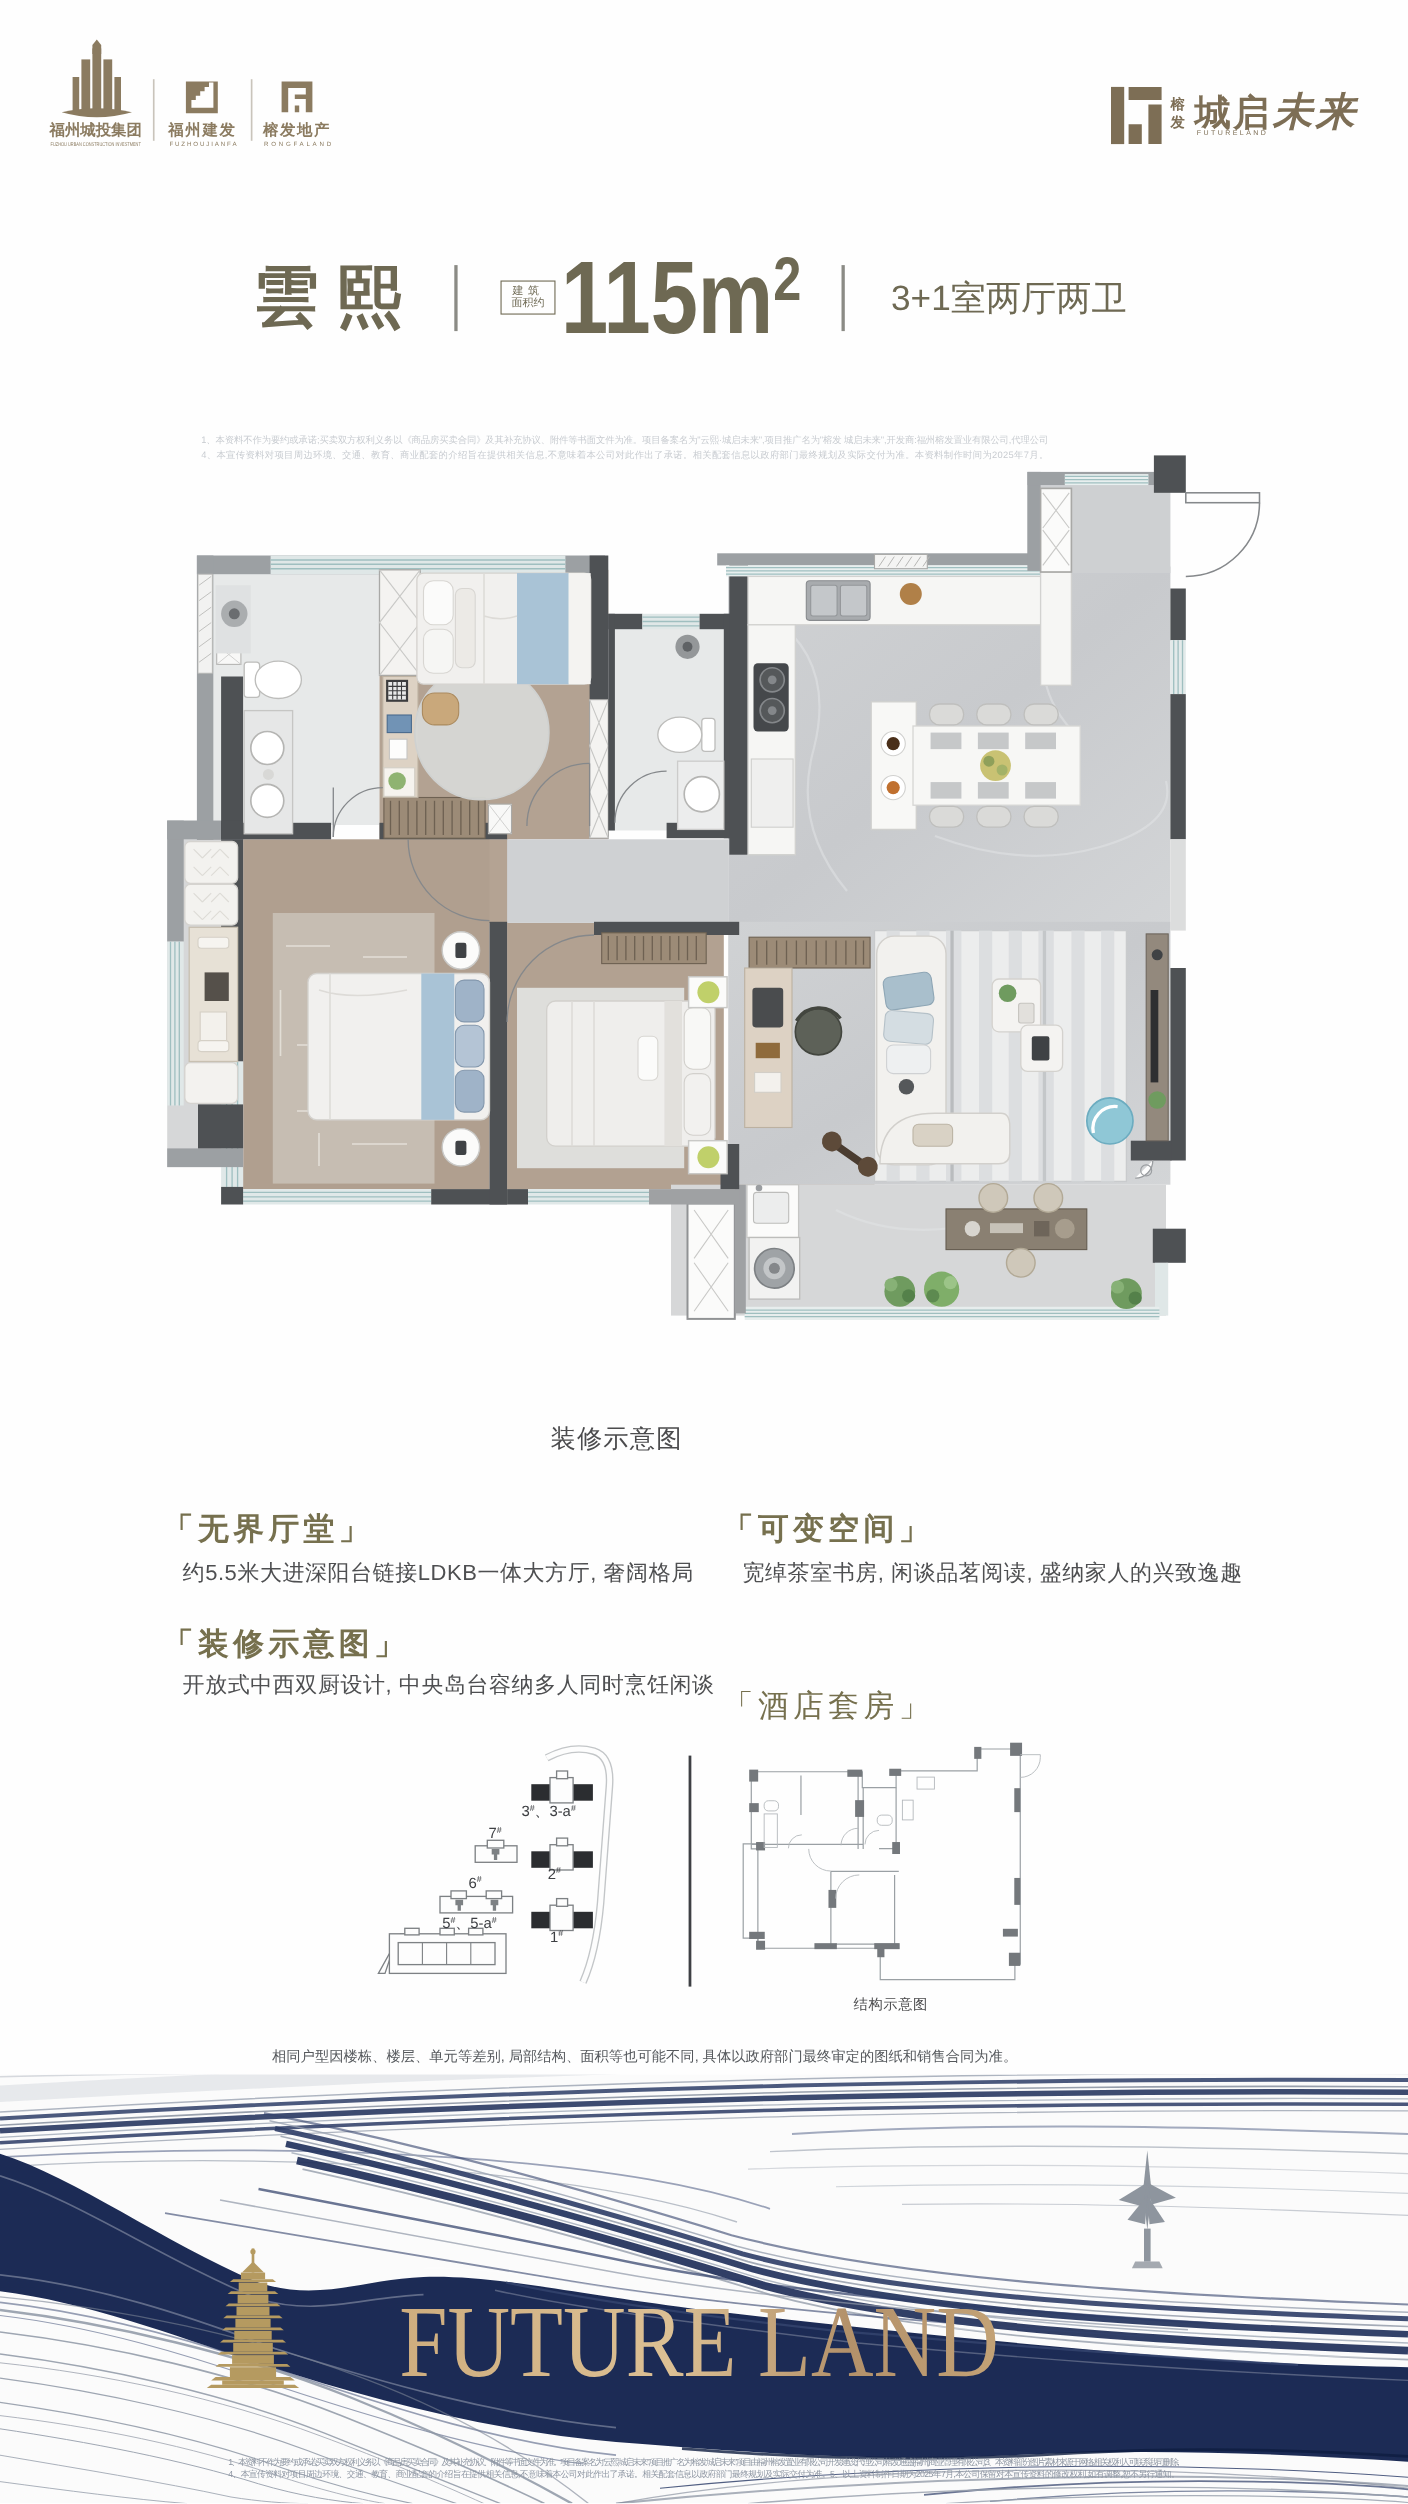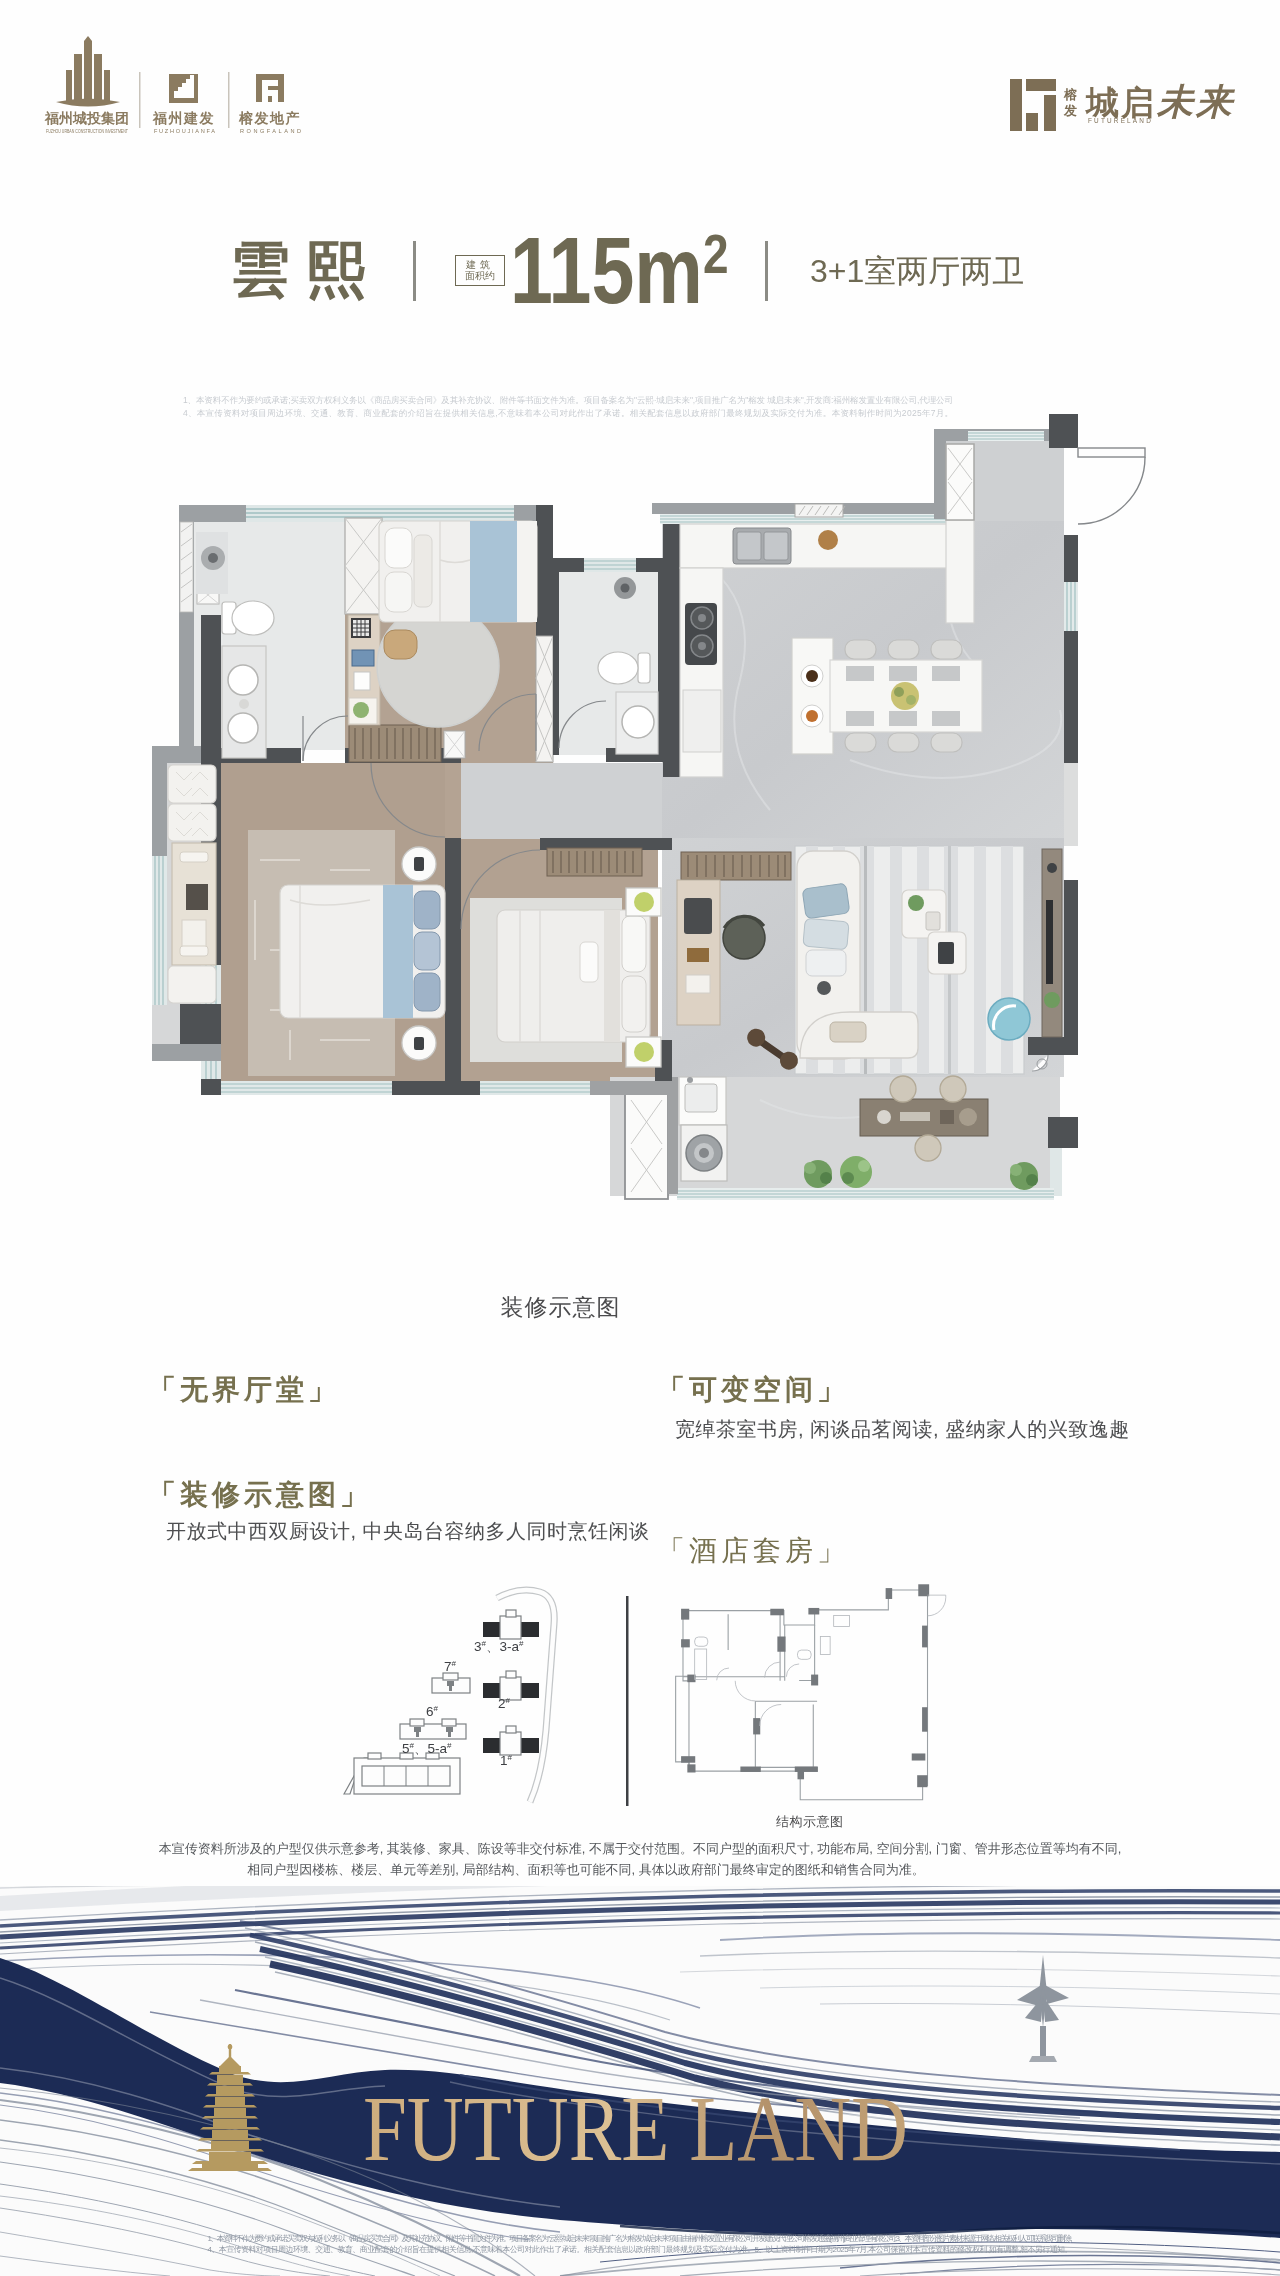--- a/index.html
+++ b/index.html
@@ -651,20 +651,21 @@
   <g stroke="#85888b" stroke-width="1.2" fill="none">
     <path d="M540 850 a79 79 0 0 0 -79 79"></path>
   </g>
   </g>
 </svg>
 
 <div class="abs" style="left:0;top:1292px;width:1121px;text-align:center;font-size:23px;color:#4b4b4d;letter-spacing:1px;">装修示意图</div>
 
 <div class="abs" style="left:148px;top:1371px;font-size:28px;font-weight:bold;color:#76704e;letter-spacing:4px;">「无界厅堂」</div>
 
+<div class="abs" style="left:166px;top:1416px;font-size:20px;color:#4e4f51;letter-spacing:0.5px;">约5.5米大进深阳台链接LDKB一体大方厅, 奢阔格局</div>
 
 <div class="abs" style="left:148px;top:1476px;font-size:28px;font-weight:bold;color:#76704e;letter-spacing:4px;">「装修示意图」</div>
 
 <div class="abs" style="left:166px;top:1518px;font-size:20px;color:#4e4f51;letter-spacing:0.5px;">开放式中西双厨设计, 中央岛台容纳多人同时烹饪闲谈</div>
 
 <div class="abs" style="left:657px;top:1371px;font-size:28px;font-weight:bold;color:#76704e;letter-spacing:4px;">「可变空间」</div>
 
 <div class="abs" style="left:675px;top:1416px;font-size:20px;color:#4e4f51;letter-spacing:0.5px;">宽绰茶室书房, 闲谈品茗阅读, 盛纳家人的兴致逸趣</div>
 
 <div class="abs" style="left:657px;top:1532px;font-size:28px;font-weight:normal;color:#76704e;letter-spacing:4px;">「酒店套房」</div>
@@ -782,21 +783,20 @@
       <rect x="222" y="646" width="44" height="112"></rect>
       <rect x="600" y="650" width="50" height="34" rx="14"></rect>
       <rect x="733" y="523" width="58" height="40"></rect>
       <rect x="684" y="600" width="36" height="66"></rect>
     </g>
   </g>
 </svg>
 
 <div class="abs" style="left:776px;top:1801px;font-size:13px;color:#4b4b4d;letter-spacing:0.5px;margin-top:12px;">结构示意图</div>
 
-<div class="abs" style="left:0;top:1840px;width:1280px;text-align:center;font-size:13px;color:#55585c;">本宣传资料所涉及的户型仅供示意参考, 其装修、家具、陈设等非交付标准, 不属于交付范围。不同户型的面积尺寸, 功能布局, 空间分割, 门窗、管井形态位置等均有不同,</div>
 
 <div class="abs" style="left:0;top:1861px;width:1172px;text-align:center;font-size:13px;color:#55585c;">相同户型因楼栋、楼层、单元等差别, 局部结构、面积等也可能不同, 具体以政府部门最终审定的图纸和销售合同为准。</div>
 
 <svg class="abs" style="left:0;top:1886px" width="1280" height="390" viewBox="0 1886 1280 390">
   <defs>
     <linearGradient id="goldgrad" x1="0" y1="0" x2="1" y2="0">
       <stop offset="0" stop-color="#cead7e"></stop>
           <stop offset="0.45" stop-color="#dcc094"></stop>
           <stop offset="0.75" stop-color="#b3916a"></stop>
           <stop offset="1" stop-color="#c3a276"></stop>

